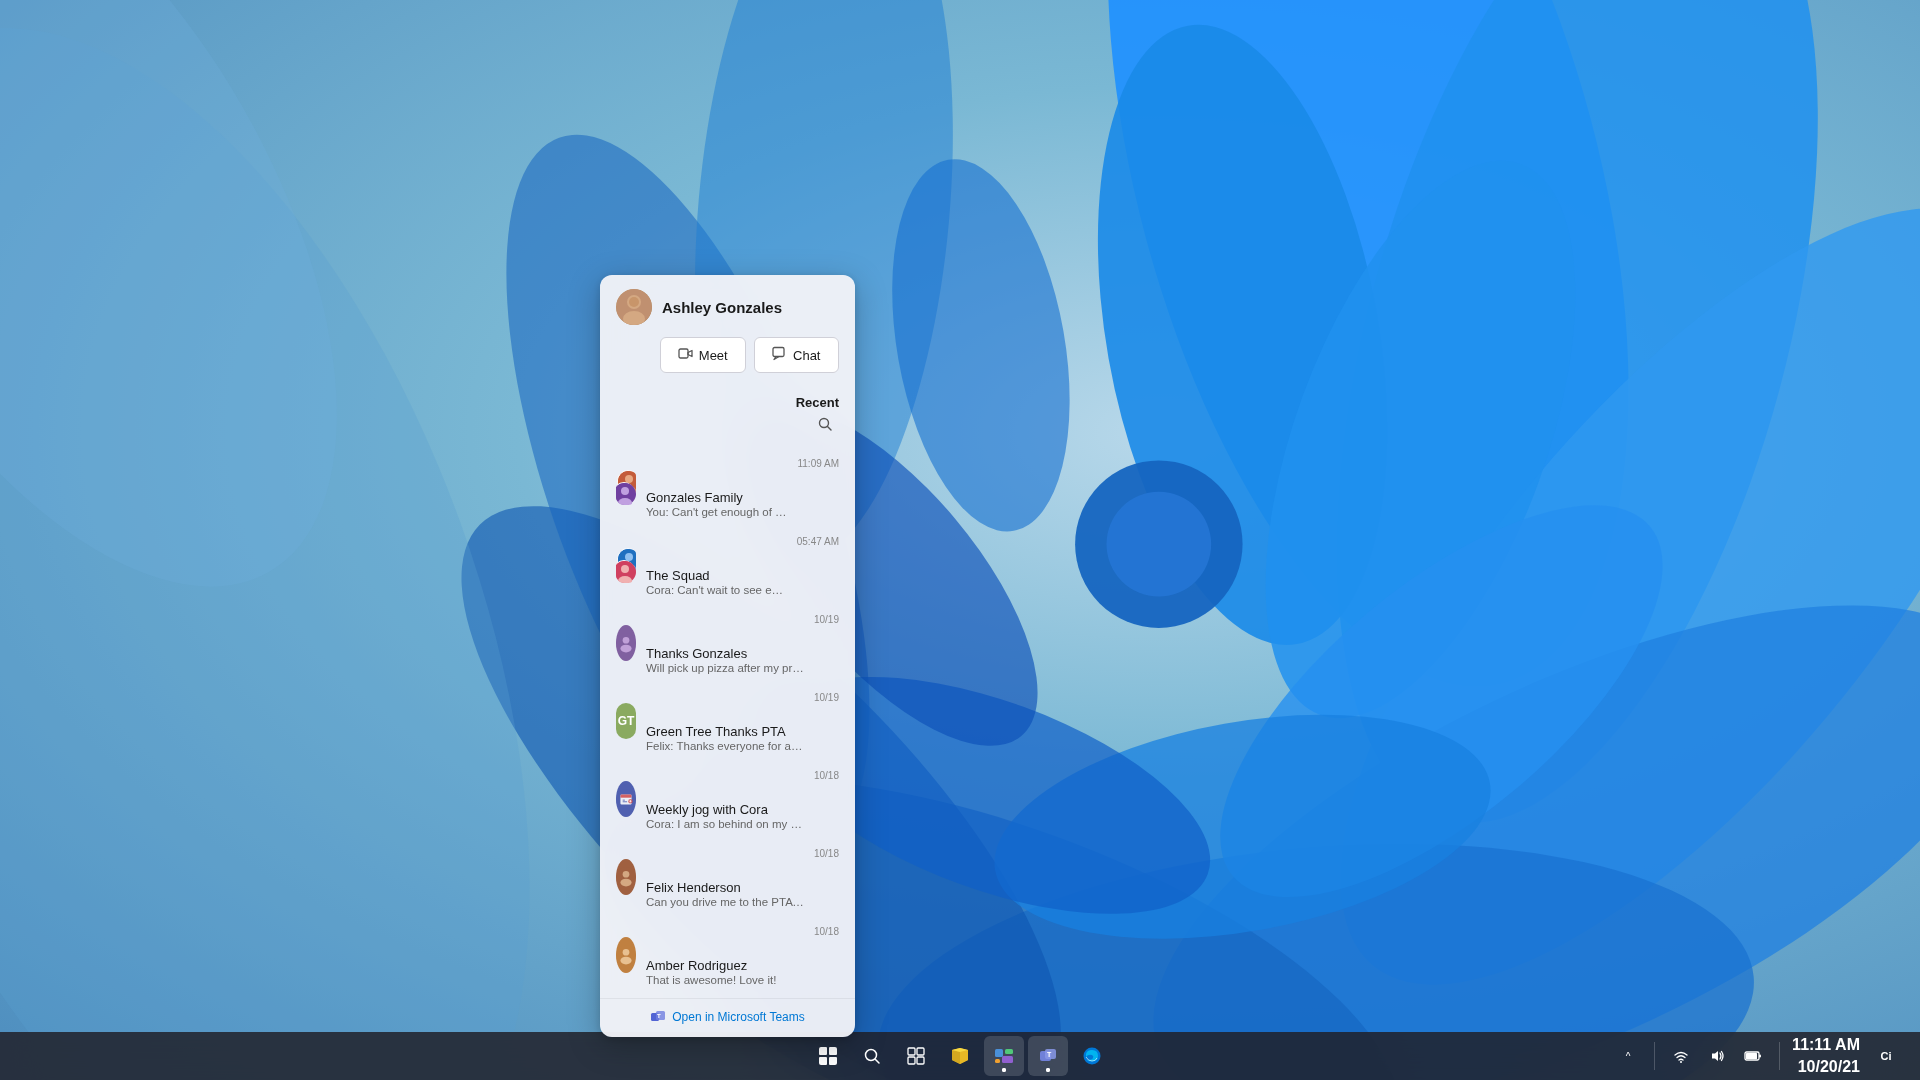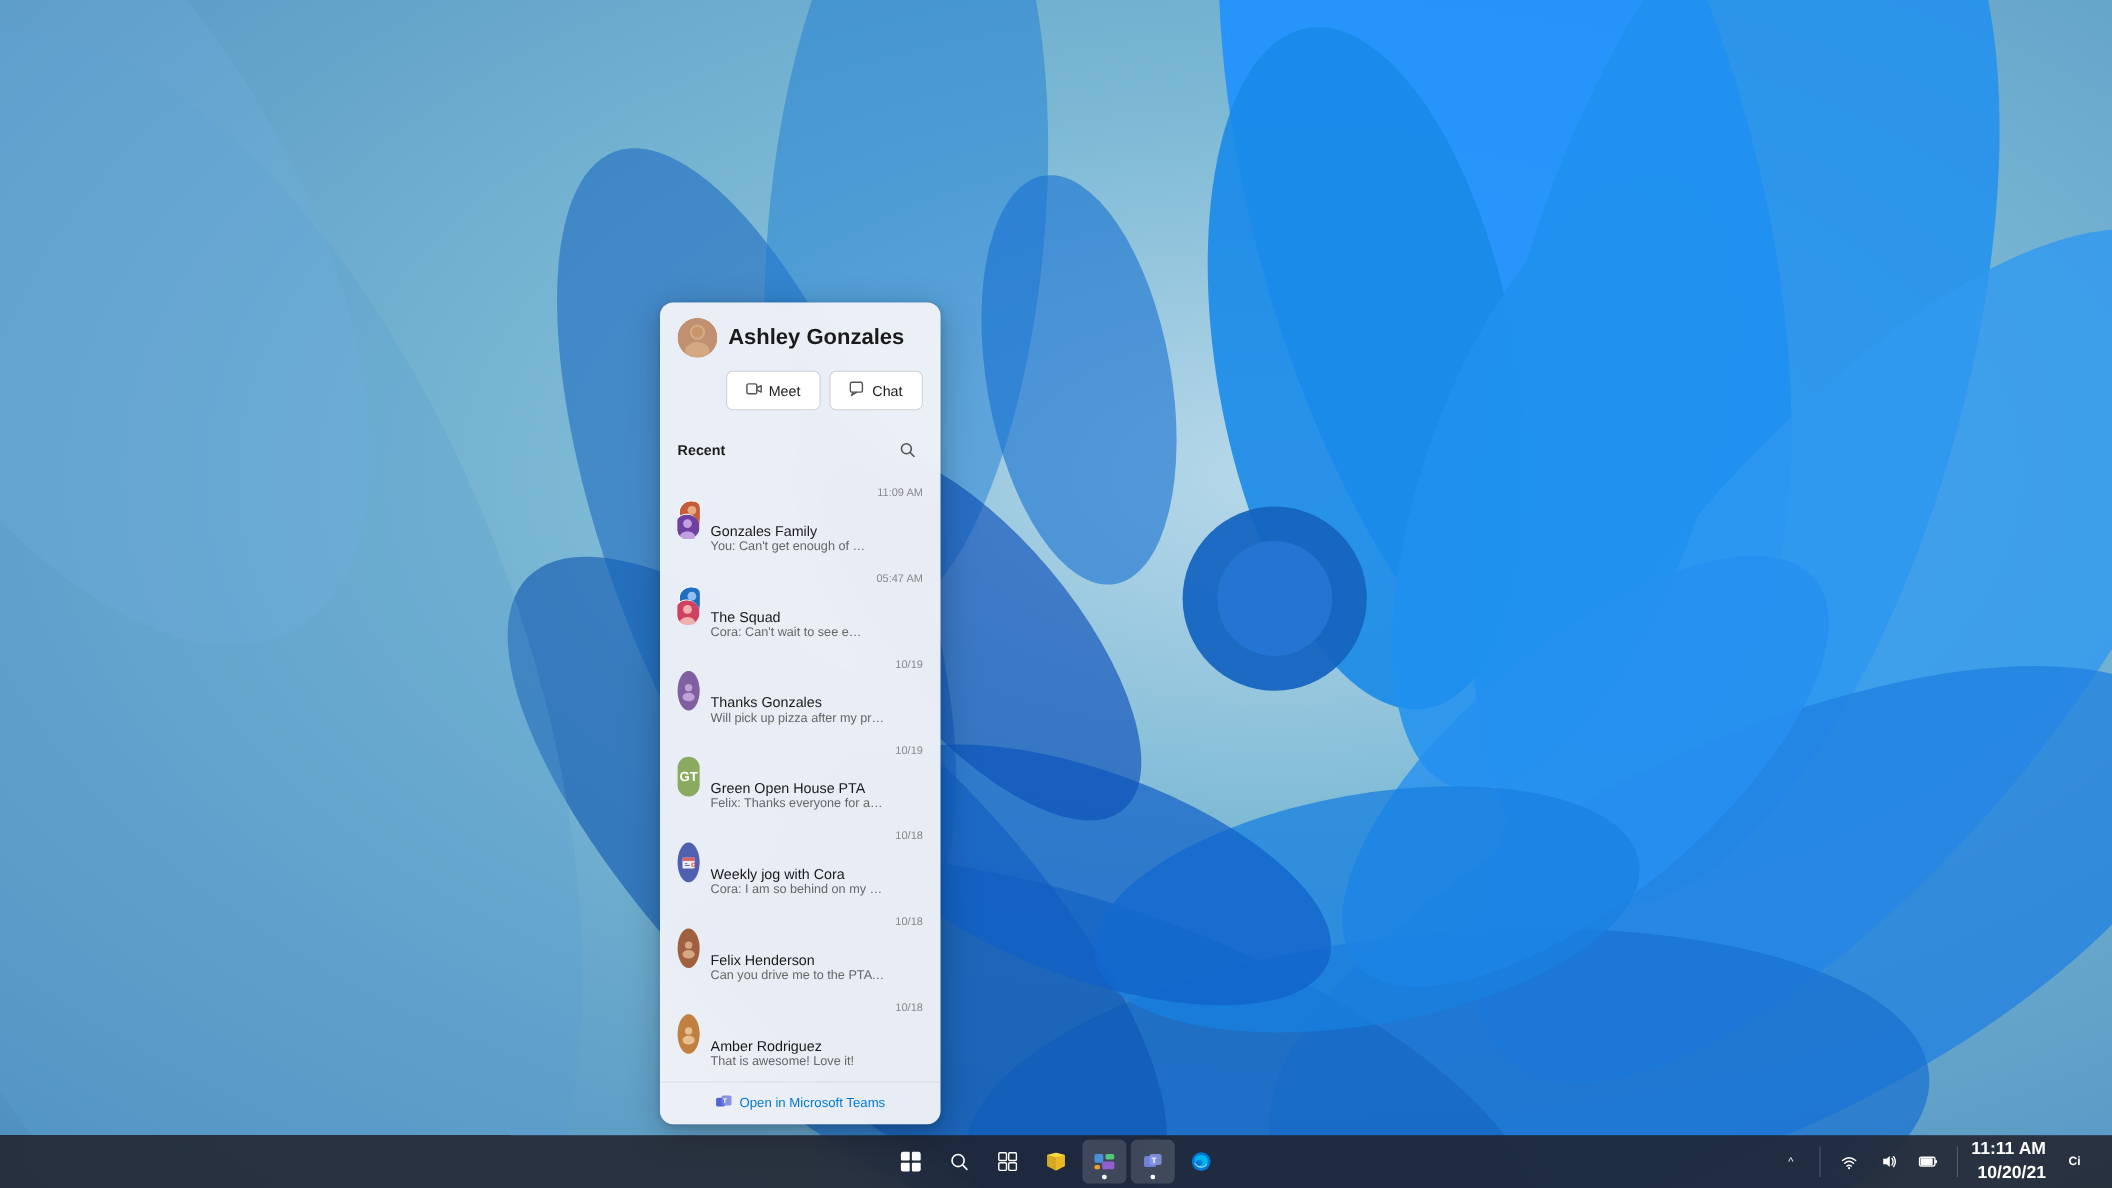--- a/index.html
+++ b/index.html
@@ -144,21 +144,21 @@
       background: linear-gradient(135deg, #c8a882, #a07850);
       display: flex;
       align-items: center;
       justify-content: center;
       font-size: 14px;
       color: white;
       font-weight: 600;
     }
 
     .user-name {
-      font-size: 20px;
+      font-size: 15px;
       font-weight: 600;
       color: #1a1a1a;
     }
 
     .chat-actions {
       display: flex;
       gap: 8px;
       padding: 0 16px 14px;
       margin-left: 44px;
     }
@@ -183,23 +183,24 @@
       font-size: 14px;
       color: #555;
     }
 
     .recent-section {
       padding: 8px 16px 4px;
     }
 
     .recent-header {
       display: flex;
-      align-items: center;
+      align-items: flex-end;
       justify-content: space-between;
       margin-bottom: 6px;
+      flex-direction: column;
     }
 
     .recent-label {
       font-size: 13px;
       font-weight: 600;
       color: #1a1a1a;
     }
 
     .search-icon-btn {
       width: 28px;
@@ -513,21 +514,21 @@
         <div class="chat-preview">Will pick up pizza after my practice.</div>
       </div>
       <div class="chat-time">10/19</div>
     </div>
 
     <div class="chat-item">
       <div class="chat-avatar" style="background:#8aaa60; border-radius: 10px; font-size: 12px; font-weight: 700; color: white;">
         GT
       </div>
       <div class="chat-info">
-        <div class="chat-name">Green Open House PTA</div>
+        <div class="chat-name">Green Tree Thanks PTA</div>
         <div class="chat-preview">Felix: Thanks everyone for attending today.</div>
       </div>
       <div class="chat-time">10/19</div>
     </div>
 
     <div class="chat-item">
       <div class="chat-avatar" style="background:#5060b0">
         <svg width="36" height="36" viewBox="0 0 36 36">
           <circle cx="18" cy="18" r="18" fill="#5060b0"></circle>
           <rect x="8" y="10" width="20" height="18" rx="2" fill="white" opacity="0.9"></rect>

